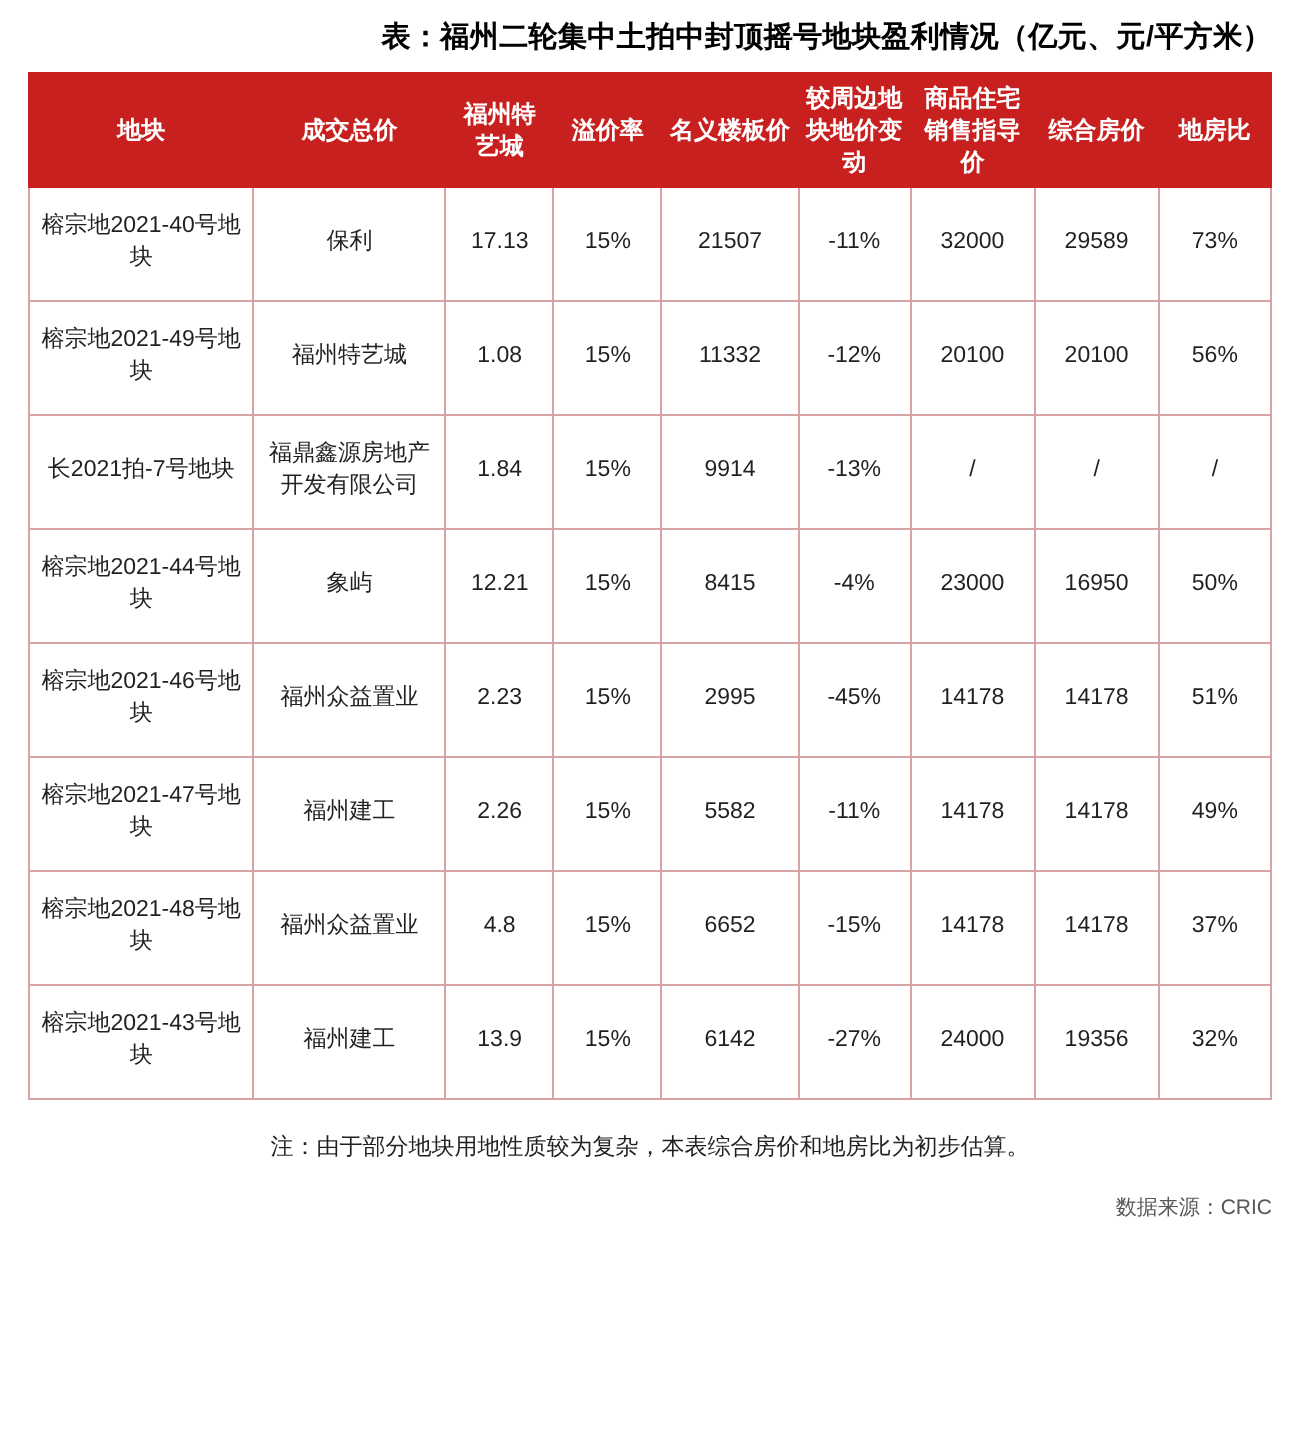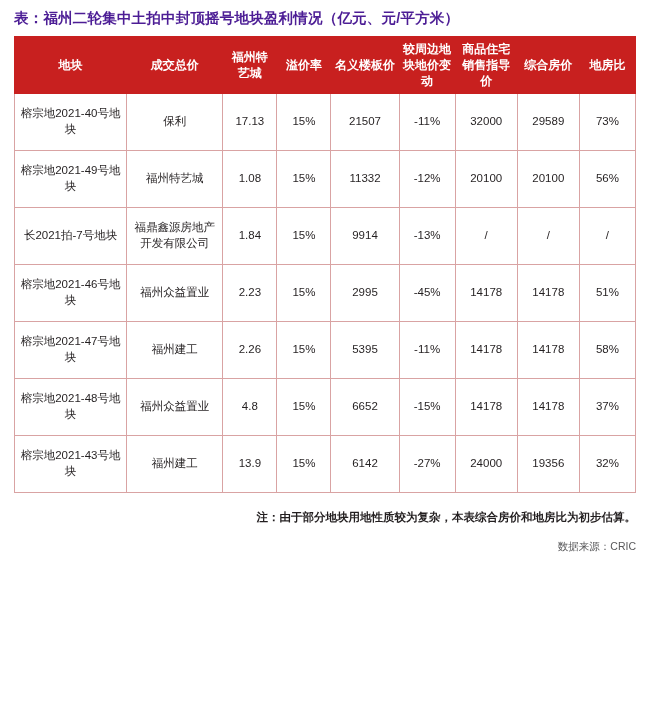--- a/index.html
+++ b/index.html
@@ -15,26 +15,26 @@
     -webkit-font-smoothing: antialiased;
   }
   .page {
     position: relative;
     width: 650px;
     height: 722px;
     box-sizing: border-box;
     padding: 0 14px;
   }
   .title {
-    text-align: left;
+    text-align: right;
     font-size: 14.5px;
     font-weight: bold;
     letter-spacing: 0.2px;
     padding: 9px 0 8px 0;
-    color: #4c1d95;
+    color: #000000;
   }
   table.main {
     border-collapse: collapse;
     width: 622px;
     table-layout: fixed;
     margin: 0 auto;
   }
   table.main th, table.main td {
     border: 1px solid #d9a3a3;
     text-align: center;
@@ -64,24 +64,24 @@
   .col-3 { width: 54px; }
   .col-4 { width: 68px; }
   .col-5 { width: 56px; }
   .col-6 { width: 62px; }
   .col-7 { width: 62px; }
   .col-8 { width: 56px; }
   .note {
     width: 622px;
     margin: 16px auto 0 auto;
     font-size: 11.5px;
-    font-weight: bold;
+    font-weight: normal;
     color: #231f20;
     line-height: 1.5;
-    text-align: right;
+    text-align: center;
   }
   .source {
     width: 622px;
     margin: 14px auto 0 auto;
     font-size: 10.5px;
     color: #58585a;
     text-align: right;
   }
 </style>
 </head>
@@ -144,40 +144,51 @@
         <td>福鼎鑫源房地产开发有限公司</td>
         <td>1.84</td>
         <td>15%</td>
         <td>9914</td>
         <td>-13%</td>
         <td>/</td>
         <td>/</td>
         <td>/</td>
       </tr>
       <tr>
+        <td>榕宗地2021-44号地块</td>
+        <td>象屿</td>
+        <td>12.21</td>
+        <td>15%</td>
+        <td>8415</td>
+        <td>-4%</td>
+        <td>23000</td>
+        <td>16950</td>
+        <td>50%</td>
+      </tr>
+      <tr>
         <td>榕宗地2021-46号地块</td>
         <td>福州众益置业</td>
         <td>2.23</td>
         <td>15%</td>
         <td>2995</td>
         <td>-45%</td>
         <td>14178</td>
         <td>14178</td>
         <td>51%</td>
       </tr>
       <tr>
         <td>榕宗地2021-47号地块</td>
         <td>福州建工</td>
         <td>2.26</td>
         <td>15%</td>
-        <td>5395</td>
+        <td>5582</td>
         <td>-11%</td>
         <td>14178</td>
         <td>14178</td>
-        <td>58%</td>
+        <td>49%</td>
       </tr>
       <tr>
         <td>榕宗地2021-48号地块</td>
         <td>福州众益置业</td>
         <td>4.8</td>
         <td>15%</td>
         <td>6652</td>
         <td>-15%</td>
         <td>14178</td>
         <td>14178</td>

